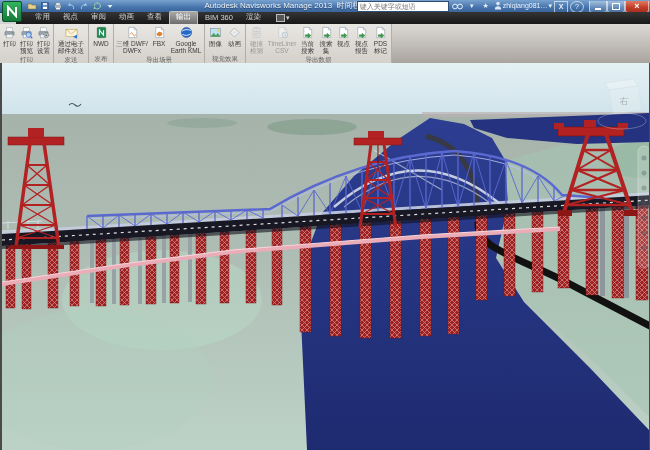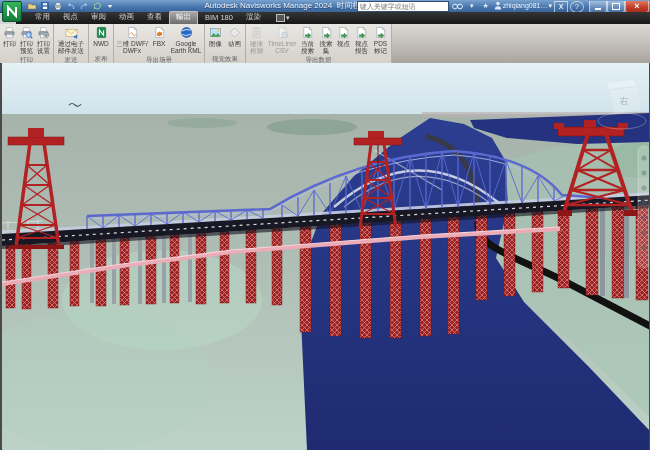--- a/index.html
+++ b/index.html
@@ -156,21 +156,21 @@
             <path d="M1.6 8.2l.5-2.6 2 1.6z" fill="#9fd89f"></path>
           </svg>
         </span>
       <span class="qbtn">
           <svg width="8" height="8">
             <path d="M1.5 3h5L4 6z" fill="#e8f0f8"></path>
           </svg>
         </span>
     </div>
     <div class="title">
-      <span>Autodesk Navisworks Manage 2024</span>&nbsp;&nbsp;<span>时间模拟.nwd</span>
+      <span>Autodesk Navisworks Manage 2013</span>&nbsp;&nbsp;<span>时间模拟.nwd</span>
     </div>
     <div class="infocenter">
       <input class="icsearch" placeholder="键入关键字或短语" style="">
       <span class="icbtn">
           <svg width="11" height="8">
             <circle cx="3" cy="4.5" r="2.4" fill="none" stroke="#e8f0f8" stroke-width="1"></circle>
             <circle cx="8" cy="4.5" r="2.4" fill="none" stroke="#e8f0f8" stroke-width="1"></circle>
             <path d="M5 3.5h1" stroke="#e8f0f8"></path>
           </svg>
         </span>
@@ -205,21 +205,21 @@
       </svg>
   </div>
 
   <div class="tabbar">
     <span class="rtab">常用</span>
     <span class="rtab">视点</span>
     <span class="rtab">审阅</span>
     <span class="rtab">动画</span>
     <span class="rtab">查看</span>
     <span class="rtab active">输出</span>
-    <span class="rtab">BIM 180</span>
+    <span class="rtab">BIM 360</span>
     <span class="rtab">渲染</span>
     <span class="ribtoggle">
         <span class="box"></span>
         <span>▾</span>
       </span>
   </div>
 
   <div class="ribbon">
 
     <div class="rgroup">

